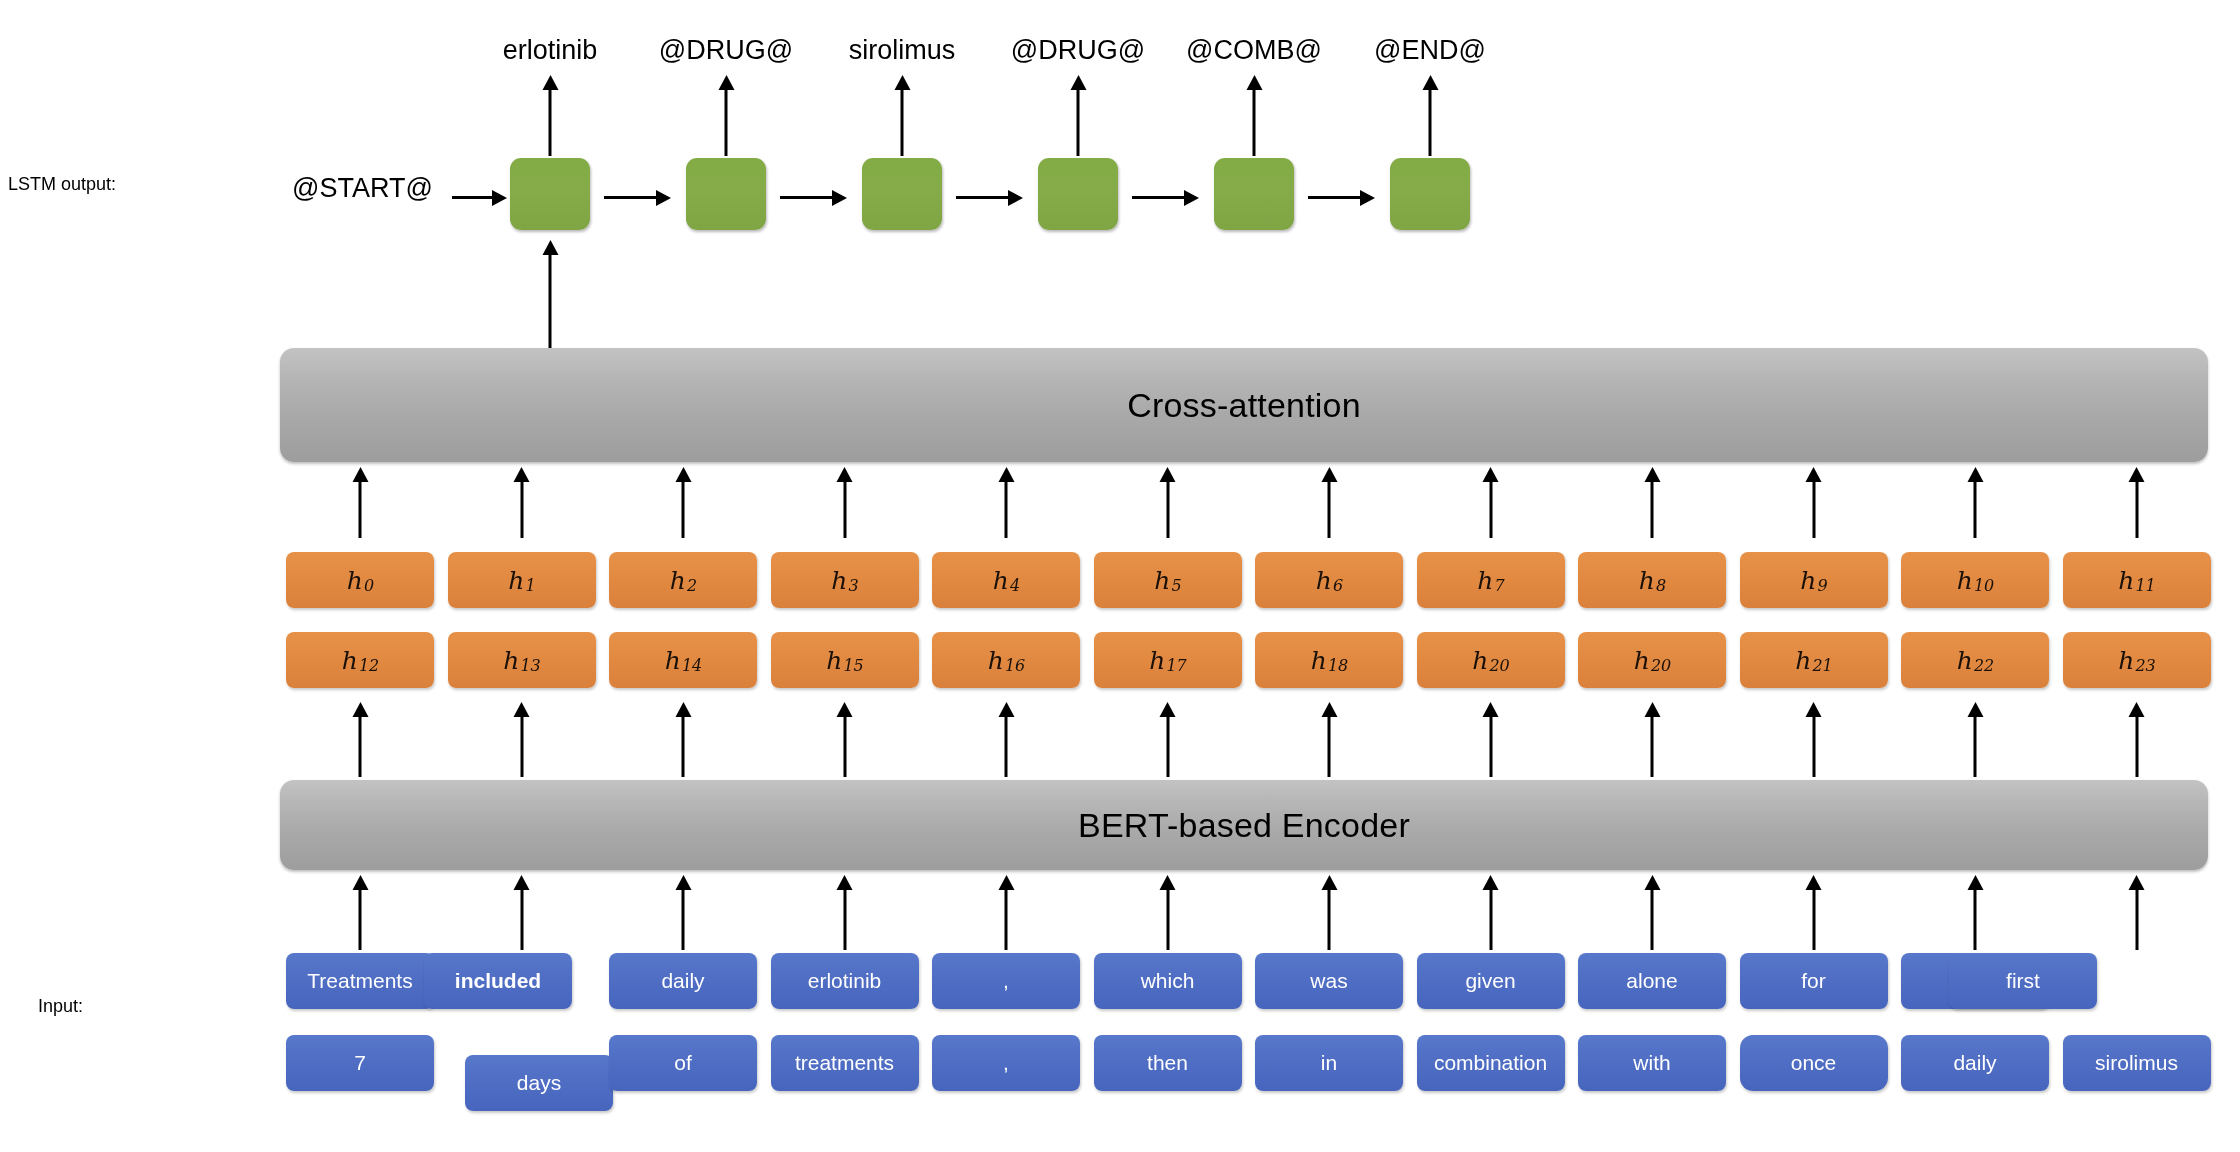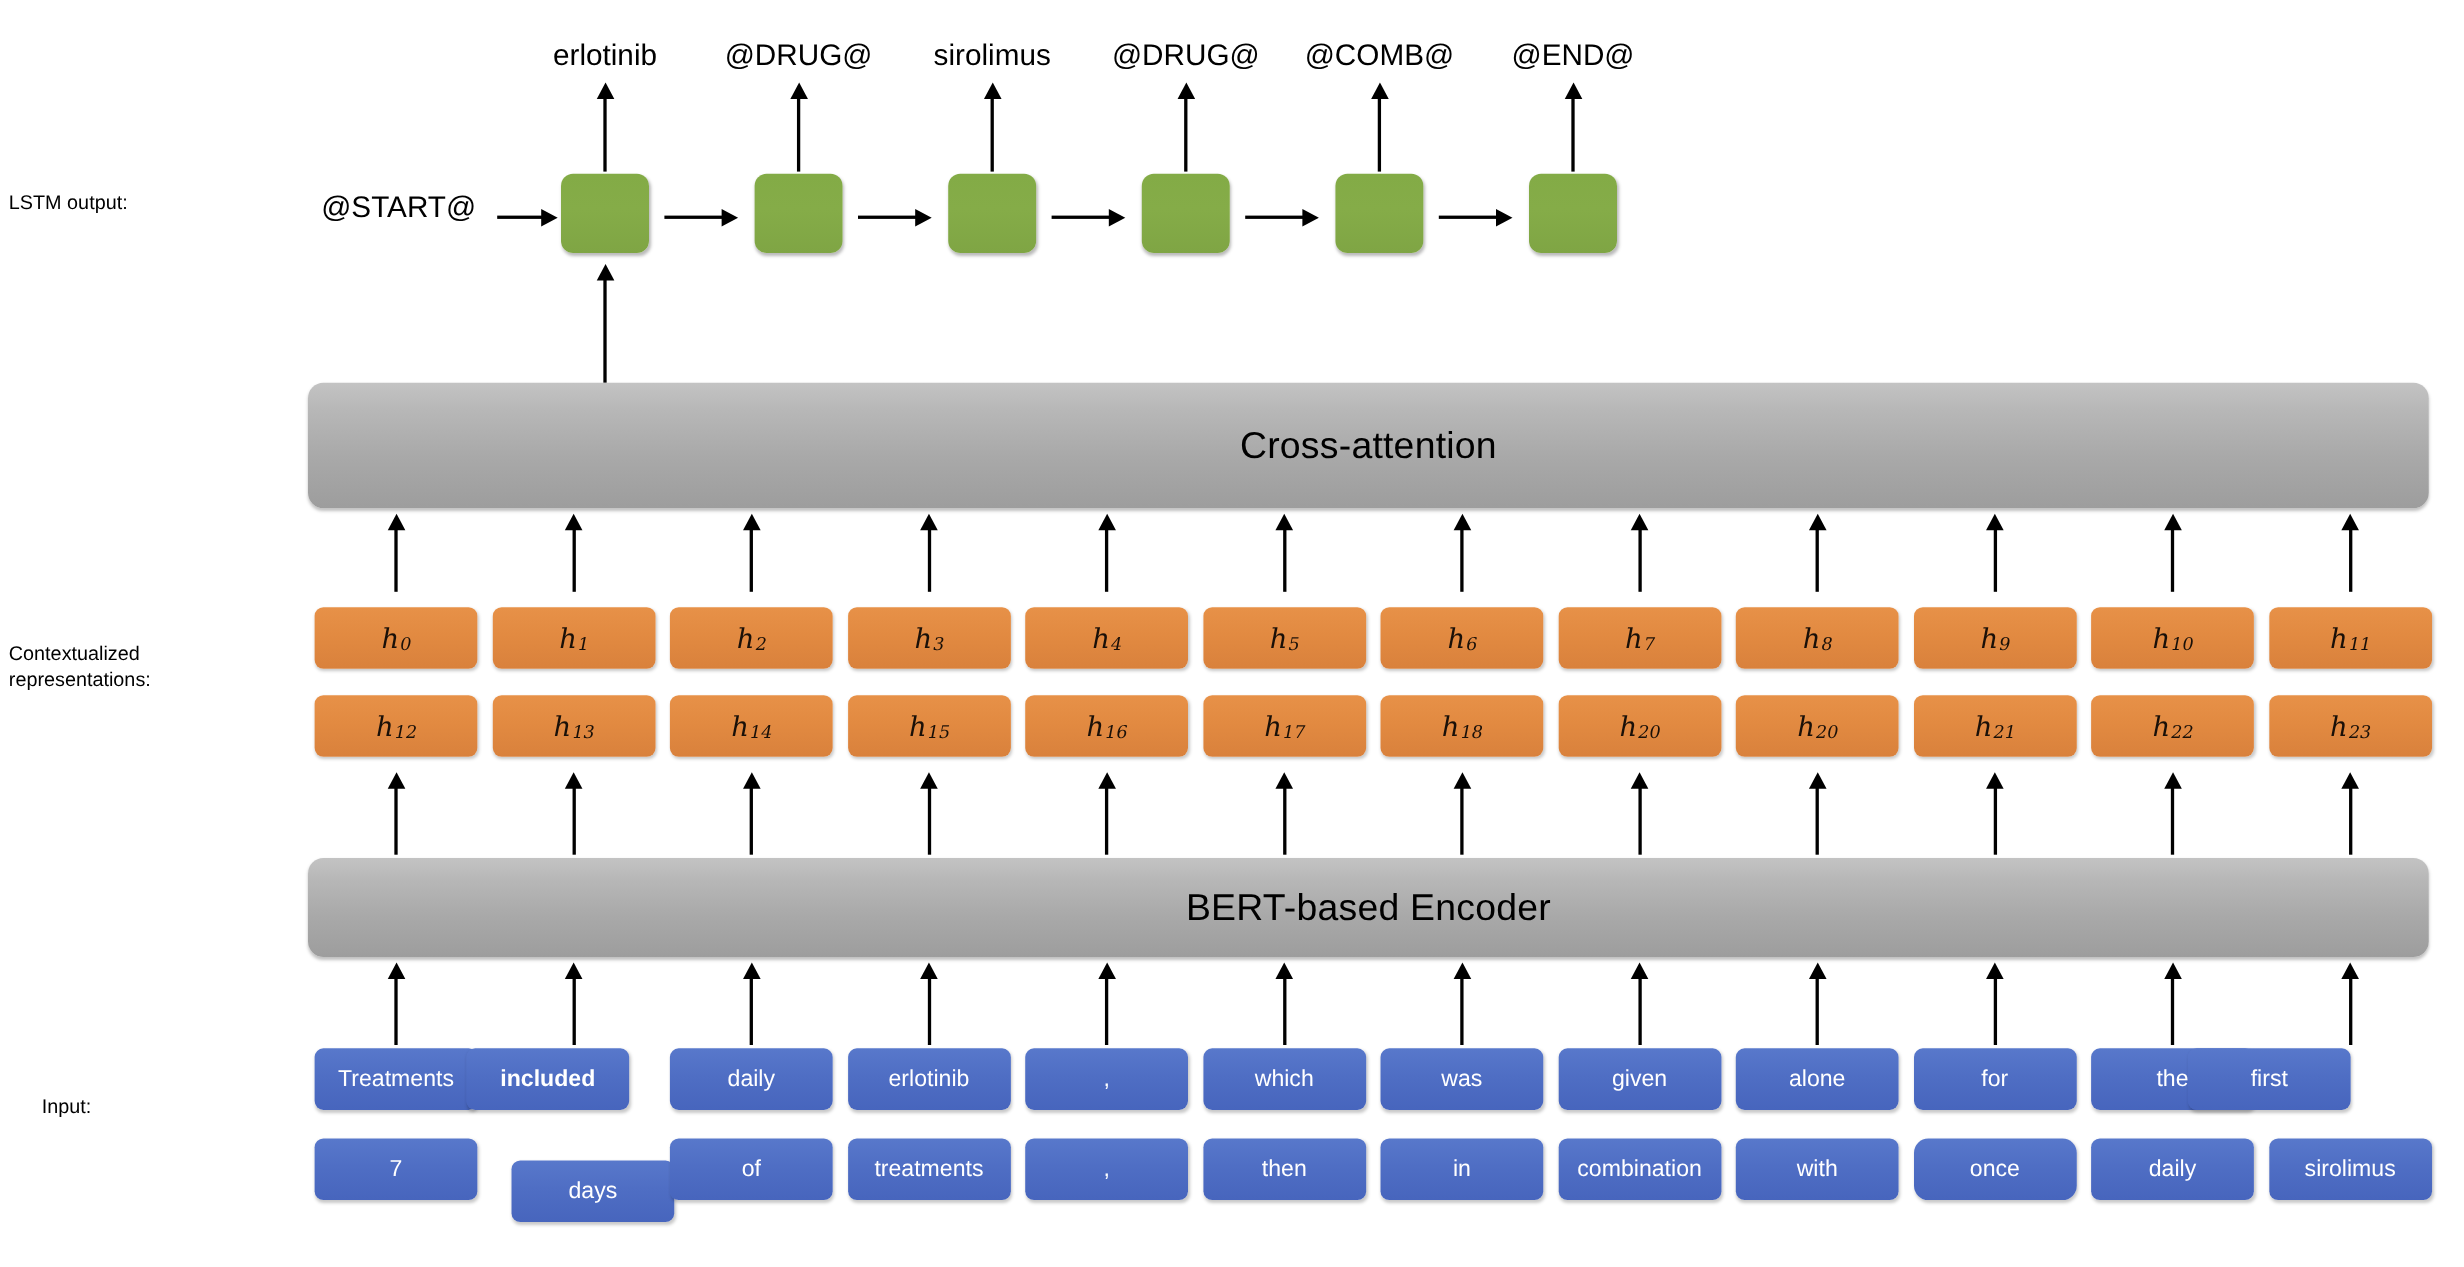--- a/index.html
+++ b/index.html
@@ -122,22 +122,20 @@
     border-left:15px solid #000;
   }
 </style>
 </head>
 <body>
 
 <div id="stage">
 
   <div class="row-label" id="label-lstm">LSTM output:</div>
 
-  <div class="row-label" id="label-ctx">Contextualized
-representations:</div>
 
   <div class="row-label" id="label-input">Input:</div>
 
   <div id="lstm-out-labels">
       <div class="lstm-out-label" style="left: 550px;">erlotinib</div>
       <div class="arrow-up" style="left: 550px; top: 88px; height: 68px;"></div>
       <div class="lstm-out-label" style="left: 726px;">@DRUG@</div>
       <div class="arrow-up" style="left: 726px; top: 88px; height: 68px;"></div>
       <div class="lstm-out-label" style="left: 902px;">sirolimus</div>
       <div class="arrow-up" style="left: 902px; top: 88px; height: 68px;"></div>
@@ -336,17 +334,17 @@
       <div class="in-cell in-row0" style="left: 1255px;">was</div>
       <div class="in-cell in-row1" style="left: 1255px;">in</div>
       <div class="in-cell in-row0" style="left: 1416.5px;">given</div>
       <div class="in-cell in-row1" style="left: 1416.5px;">combination</div>
       <div class="in-cell in-row0" style="left: 1578px;">alone</div>
       <div class="in-cell in-row1" style="left: 1578px;">with</div>
       <div class="in-cell in-row0" style="left: 1739.5px;">for</div>
       <div class="in-cell in-row1" style="left: 1739.5px; border-radius: 13px;">once</div>
       <div class="in-cell in-row0" style="left: 1901px;">the</div>
       <div class="in-cell in-row1" style="left: 1901px;">daily</div>
-      <div class="in-cell in-row0" style="left: 1989px;">first</div>
+      <div class="in-cell in-row0" style="left: 1949px;">first</div>
       <div class="in-cell in-row1" style="left: 2062.5px;">sirolimus</div>
     </div>
 
 </div>
 
 </body></html>

